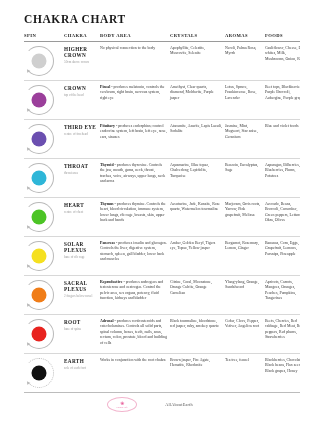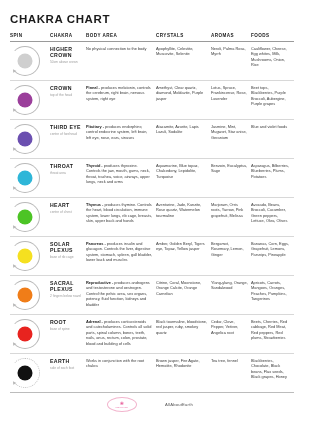--- a/index.html
+++ b/index.html
@@ -6,22 +6,23 @@
   body{
     width:300px;height:424px;
     background:#ffffff;
     font-family:"Liberation Sans", sans-serif;
     color:#231f20;
     overflow:hidden;
   }
   .sheet{
     width:300px;height:420px;
     box-sizing:border-box;
-    padding:14px 16px 0 10px;
+    padding:14px 16px 0 24px;
     position:relative;
+    font-family:Liberation Serif, serif;
   }
   .title{
     font-size:11.5px;
     font-weight:bold;
     letter-spacing:0.6px;
     color:#1a1a1a;
     margin:0 0 7px 0;
     line-height:1;
   }
   table.chart{

